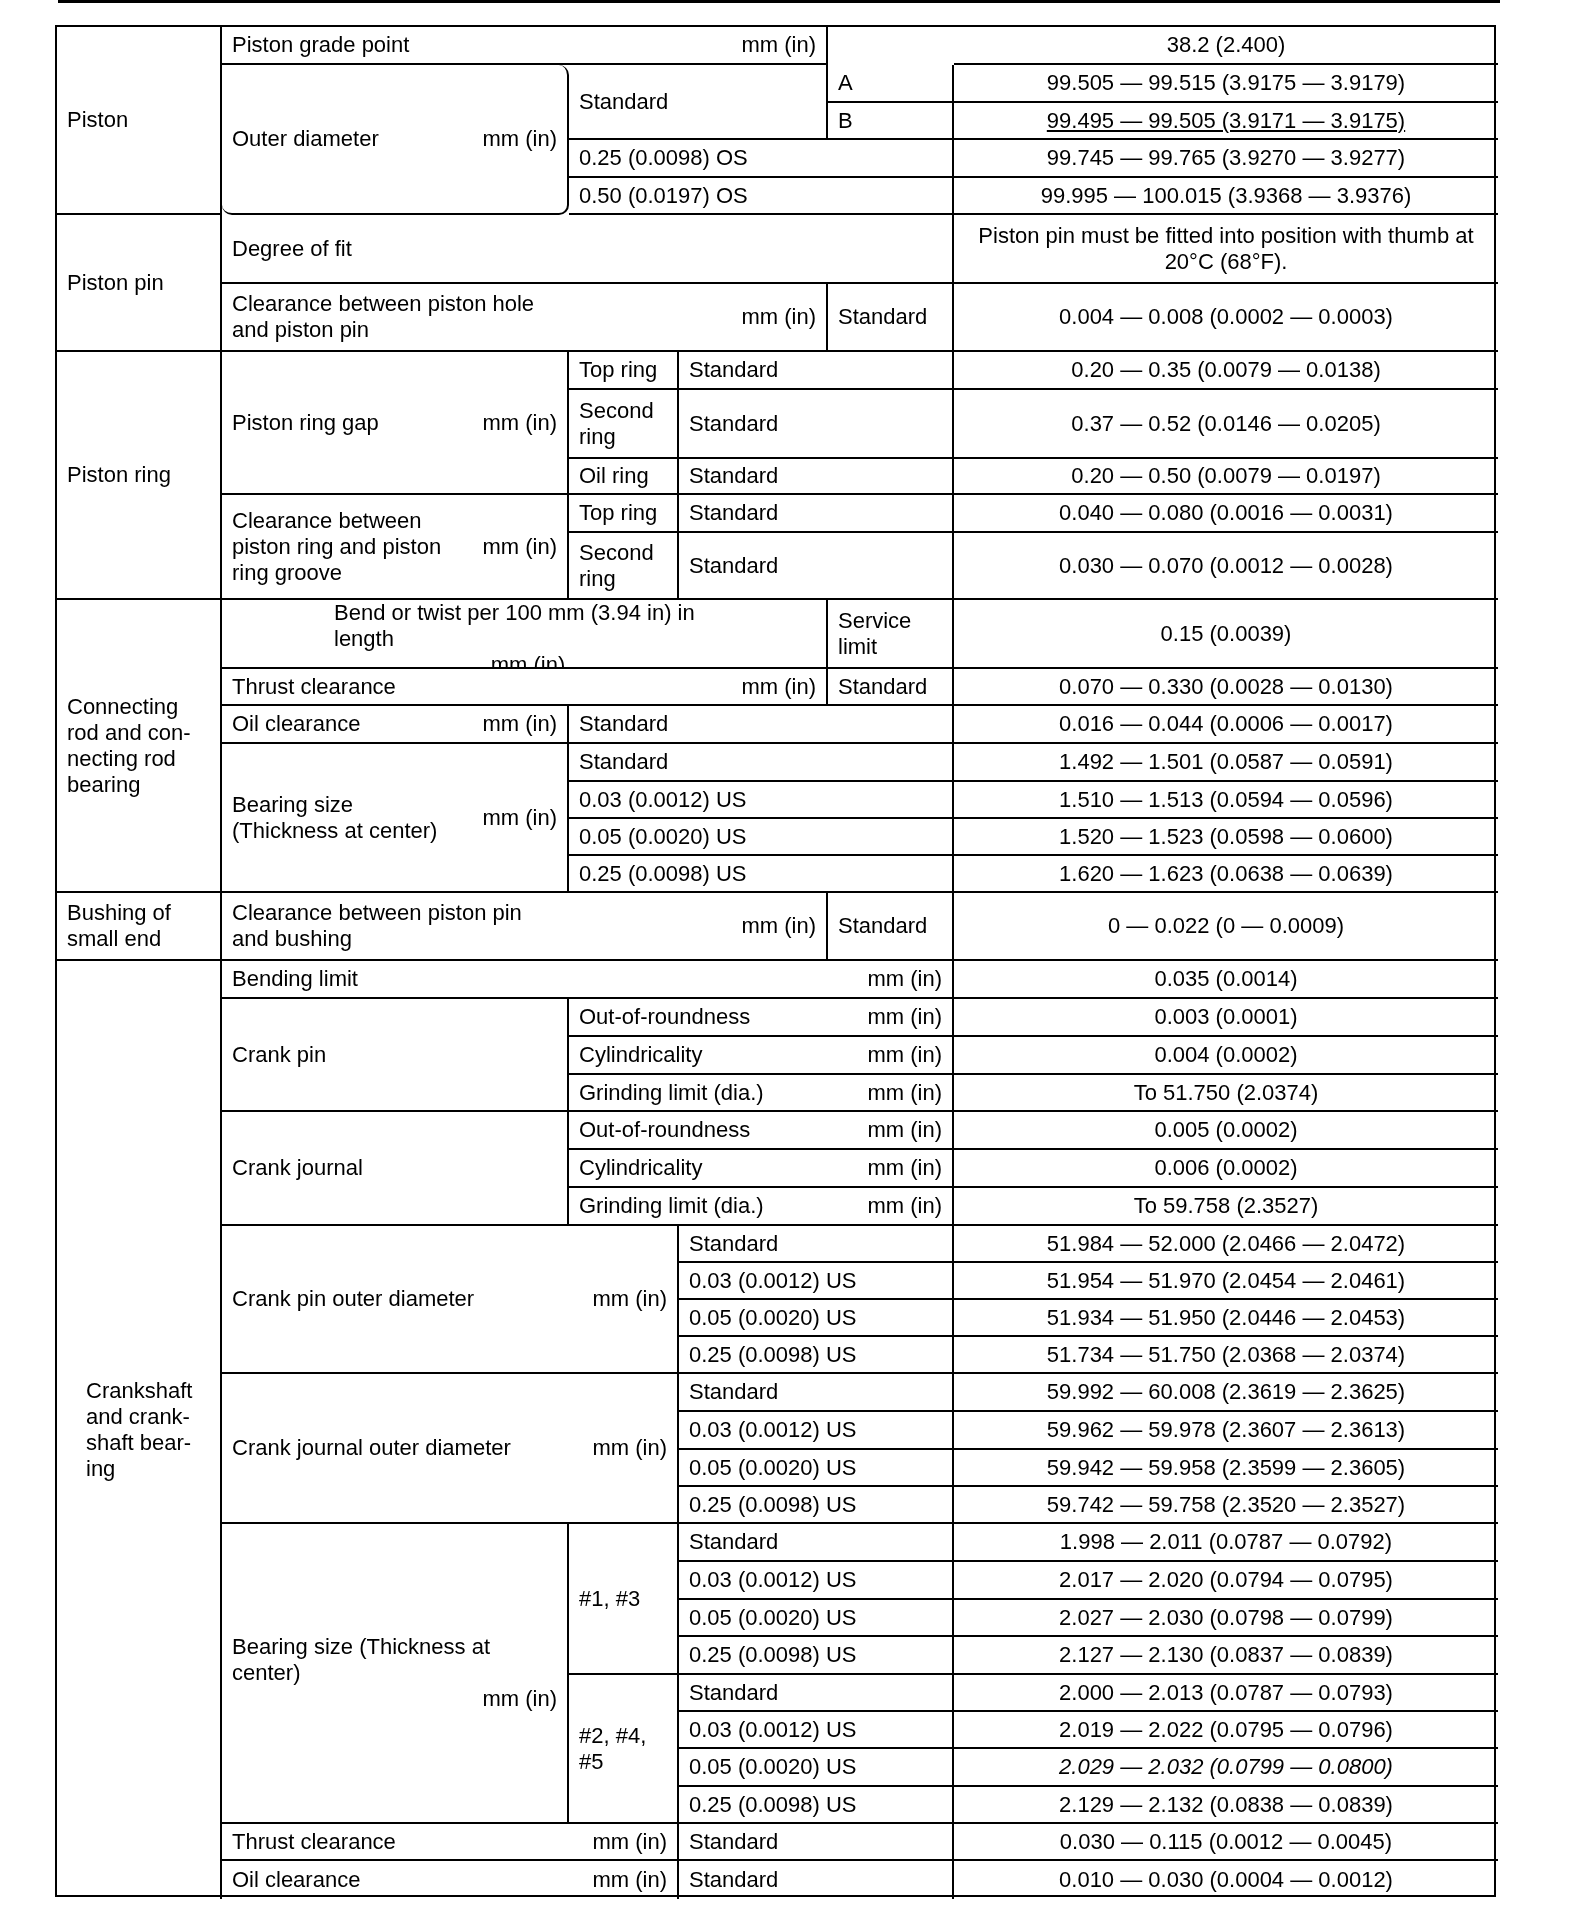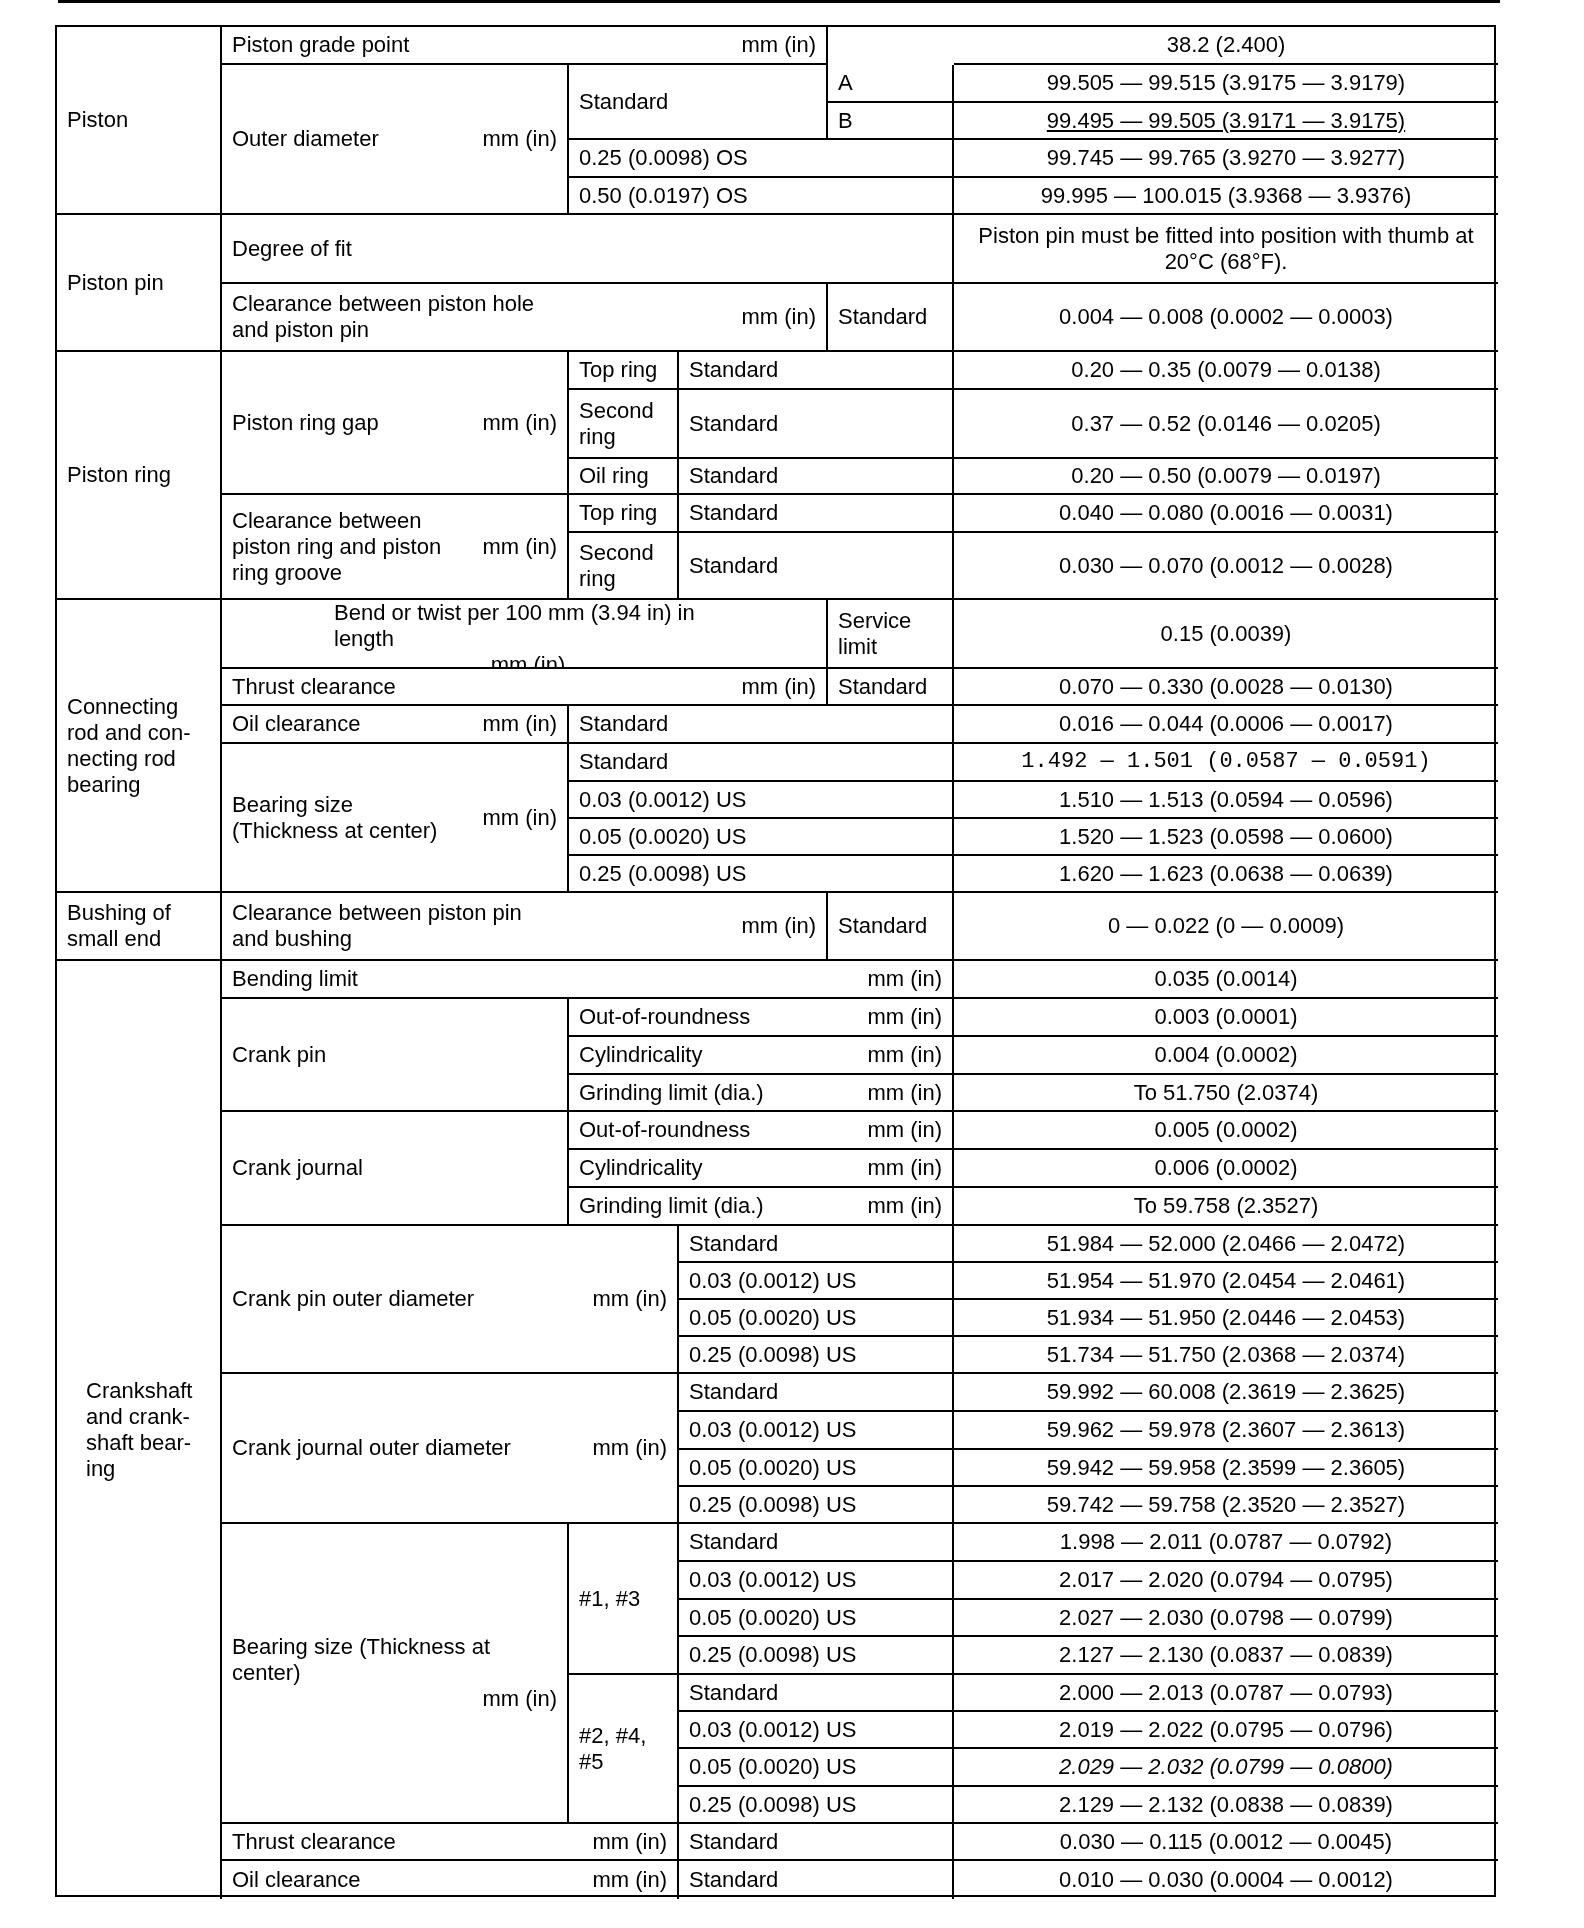--- a/index.html
+++ b/index.html
@@ -38,21 +38,21 @@
 
 <div class="spec-table">
 
   <div class="c cat" style="grid-row:1/6;grid-column:1/2;">Piston</div>
   <div class="c split" style="grid-row:1/2;grid-column:2/5;">
     <span>Piston grade point</span>
     <span class="u">mm (in)</span>
   </div>
   <div class="c center last-col" style="grid-row:1/2;grid-column:6/7;">38.2 (2.400)</div>
 
-  <div class="c split" style="grid-row:2/6;grid-column:2/3;">
+  <div class="c split" style="grid-row:2/6;grid-column:2/3;border-radius:10px;">
     <span>Outer diameter</span>
     <span class="u">mm (in)</span>
   </div>
   <div class="c" style="grid-row:2/4;grid-column:3/5;">Standard</div>
   <div class="c" style="grid-row:2/3;grid-column:5/6;">A</div>
   <div class="c center last-col" style="grid-row:2/3;grid-column:6/7;">99.505 — 99.515 (3.9175 — 3.9179)</div>
   <div class="c" style="grid-row:3/4;grid-column:5/6;">B</div>
   <div class="c center last-col" style="grid-row:3/4;grid-column:6/7;text-decoration:underline;">99.495 — 99.505 (3.9171 — 3.9175)</div>
   <div class="c" style="grid-row:4/5;grid-column:3/6;">0.25 (0.0098) OS</div>
   <div class="c center last-col" style="grid-row:4/5;grid-column:6/7;">99.745 — 99.765 (3.9270 — 3.9277)</div>
@@ -115,21 +115,21 @@
     <span class="u">mm (in)</span>
   </div>
   <div class="c" style="grid-row:15/16;grid-column:3/6;">Standard</div>
   <div class="c center last-col" style="grid-row:15/16;grid-column:6/7;">0.016 — 0.044 (0.0006 — 0.0017)</div>
 
   <div class="c split-wrap" style="grid-row:16/20;grid-column:2/3;">
     <span style="max-width:220px;">Bearing size (Thickness at center)</span>
     <span class="u">mm (in)</span>
   </div>
   <div class="c" style="grid-row:16/17;grid-column:3/6;">Standard</div>
-  <div class="c center last-col" style="grid-row:16/17;grid-column:6/7;font-family:Liberation Mono, monospace;">1.492 — 1.501 (0.0587 — 0.0591)</div>
+  <div class="c center last-col" style="grid-row:16/17;grid-column:6/7;">1.492 — 1.501 (0.0587 — 0.0591)</div>
   <div class="c" style="grid-row:17/18;grid-column:3/6;">0.03 (0.0012) US</div>
   <div class="c center last-col" style="grid-row:17/18;grid-column:6/7;">1.510 — 1.513 (0.0594 — 0.0596)</div>
   <div class="c" style="grid-row:18/19;grid-column:3/6;">0.05 (0.0020) US</div>
   <div class="c center last-col" style="grid-row:18/19;grid-column:6/7;">1.520 — 1.523 (0.0598 — 0.0600)</div>
   <div class="c" style="grid-row:19/20;grid-column:3/6;">0.25 (0.0098) US</div>
   <div class="c center last-col" style="grid-row:19/20;grid-column:6/7;">1.620 — 1.623 (0.0638 — 0.0639)</div>
 
   <div class="c cat" style="grid-row:20/21;grid-column:1/2;">Bushing of small end</div>
   <div class="c split-wrap" style="grid-row:20/21;grid-column:2/5;">
     <span style="max-width:330px;">Clearance between piston pin and bushing</span>

